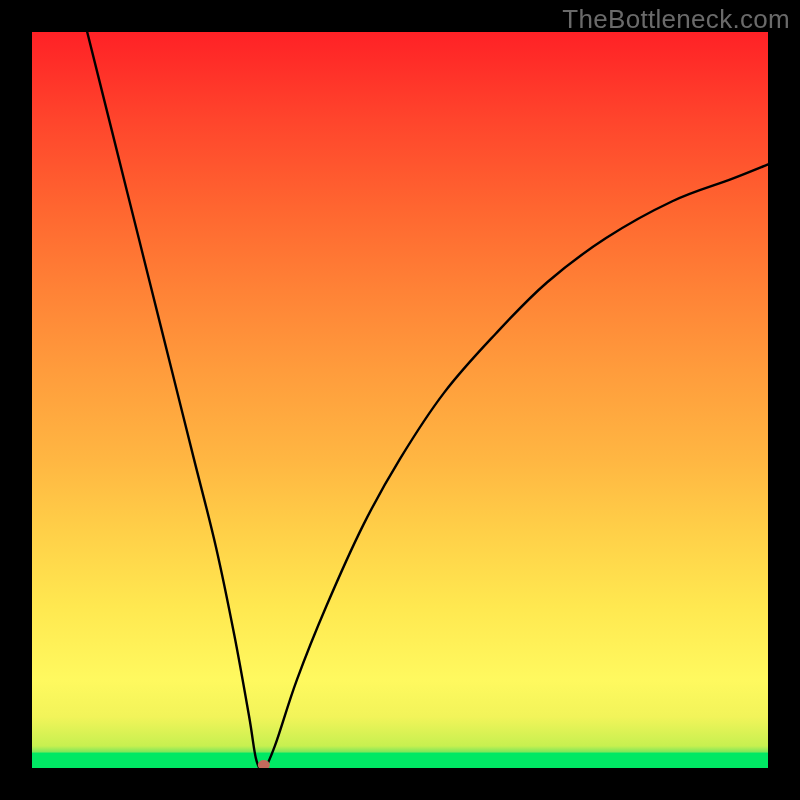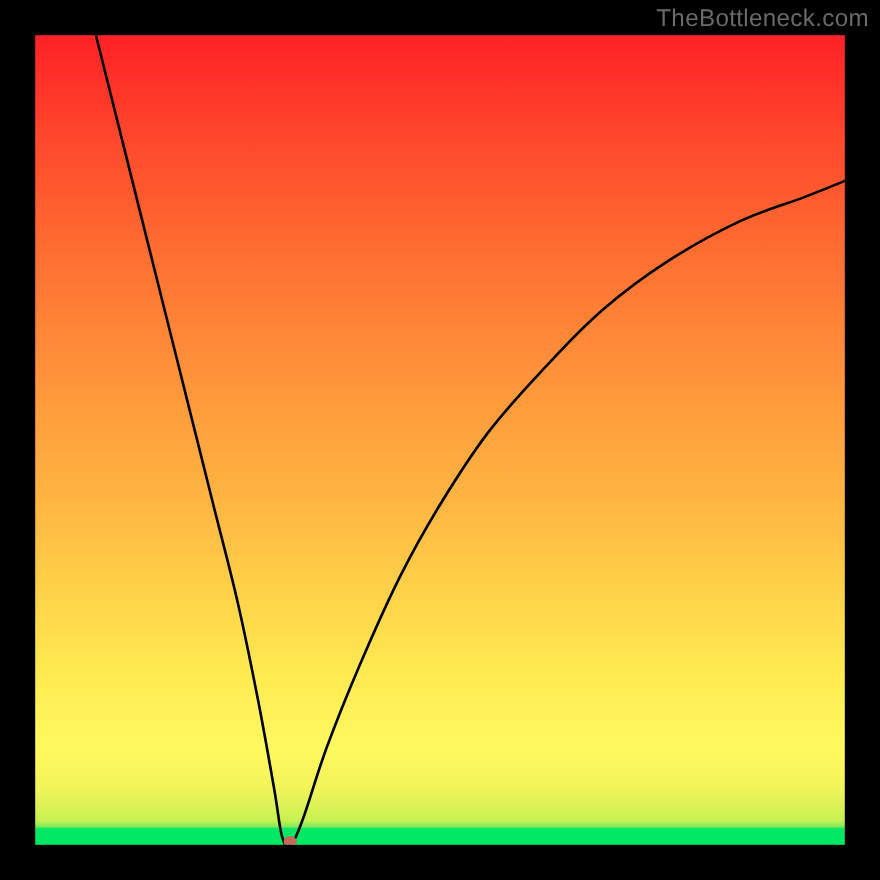--- a/index.html
+++ b/index.html
@@ -40,21 +40,21 @@
       #ff6630 76%,
       #ff452c 88%,
       #ff2126 100%
     );
   }
   .watermark {
     position: absolute;
     top: 4px;
     right: 10px;
     color: #6a6a6a;
-    font-size: 22px;
+    font-size: 26px;
     font-weight: 500;
     letter-spacing: 0.3px;
     user-select: none;
   }
   svg.curve {
     position: absolute;
     left: 0;
     top: 0;
     width: 736px;
     height: 736px;

